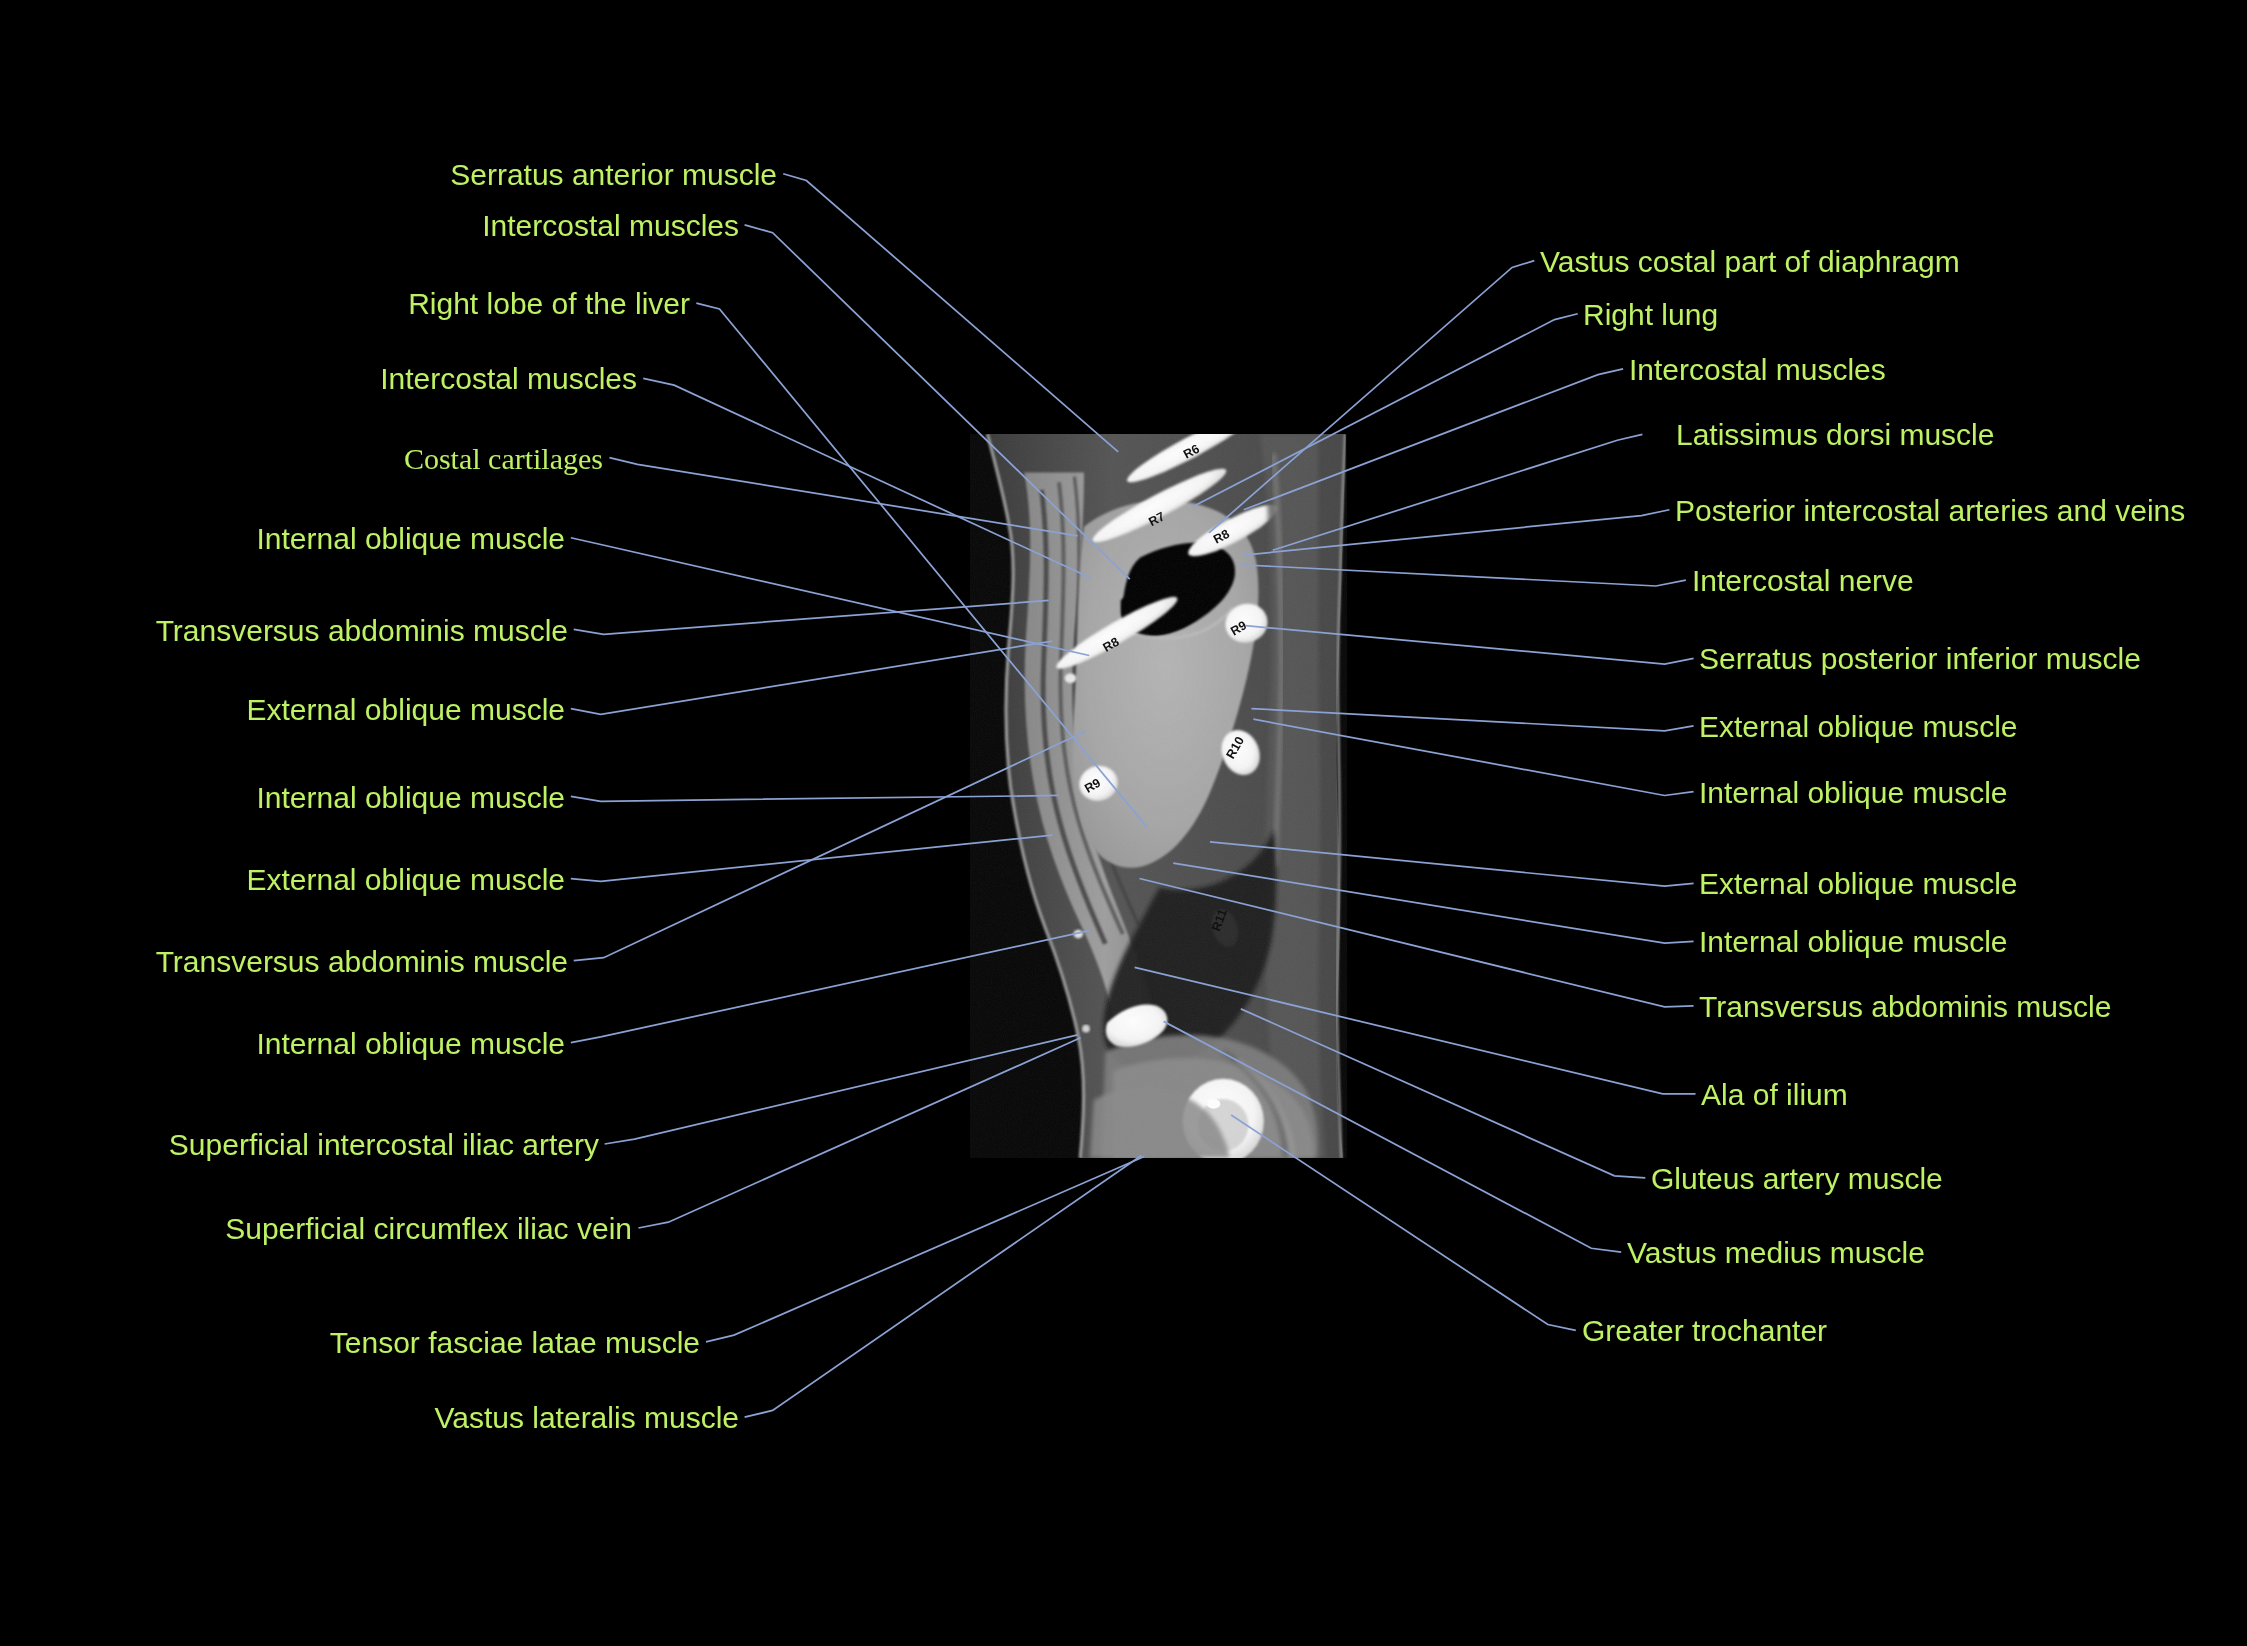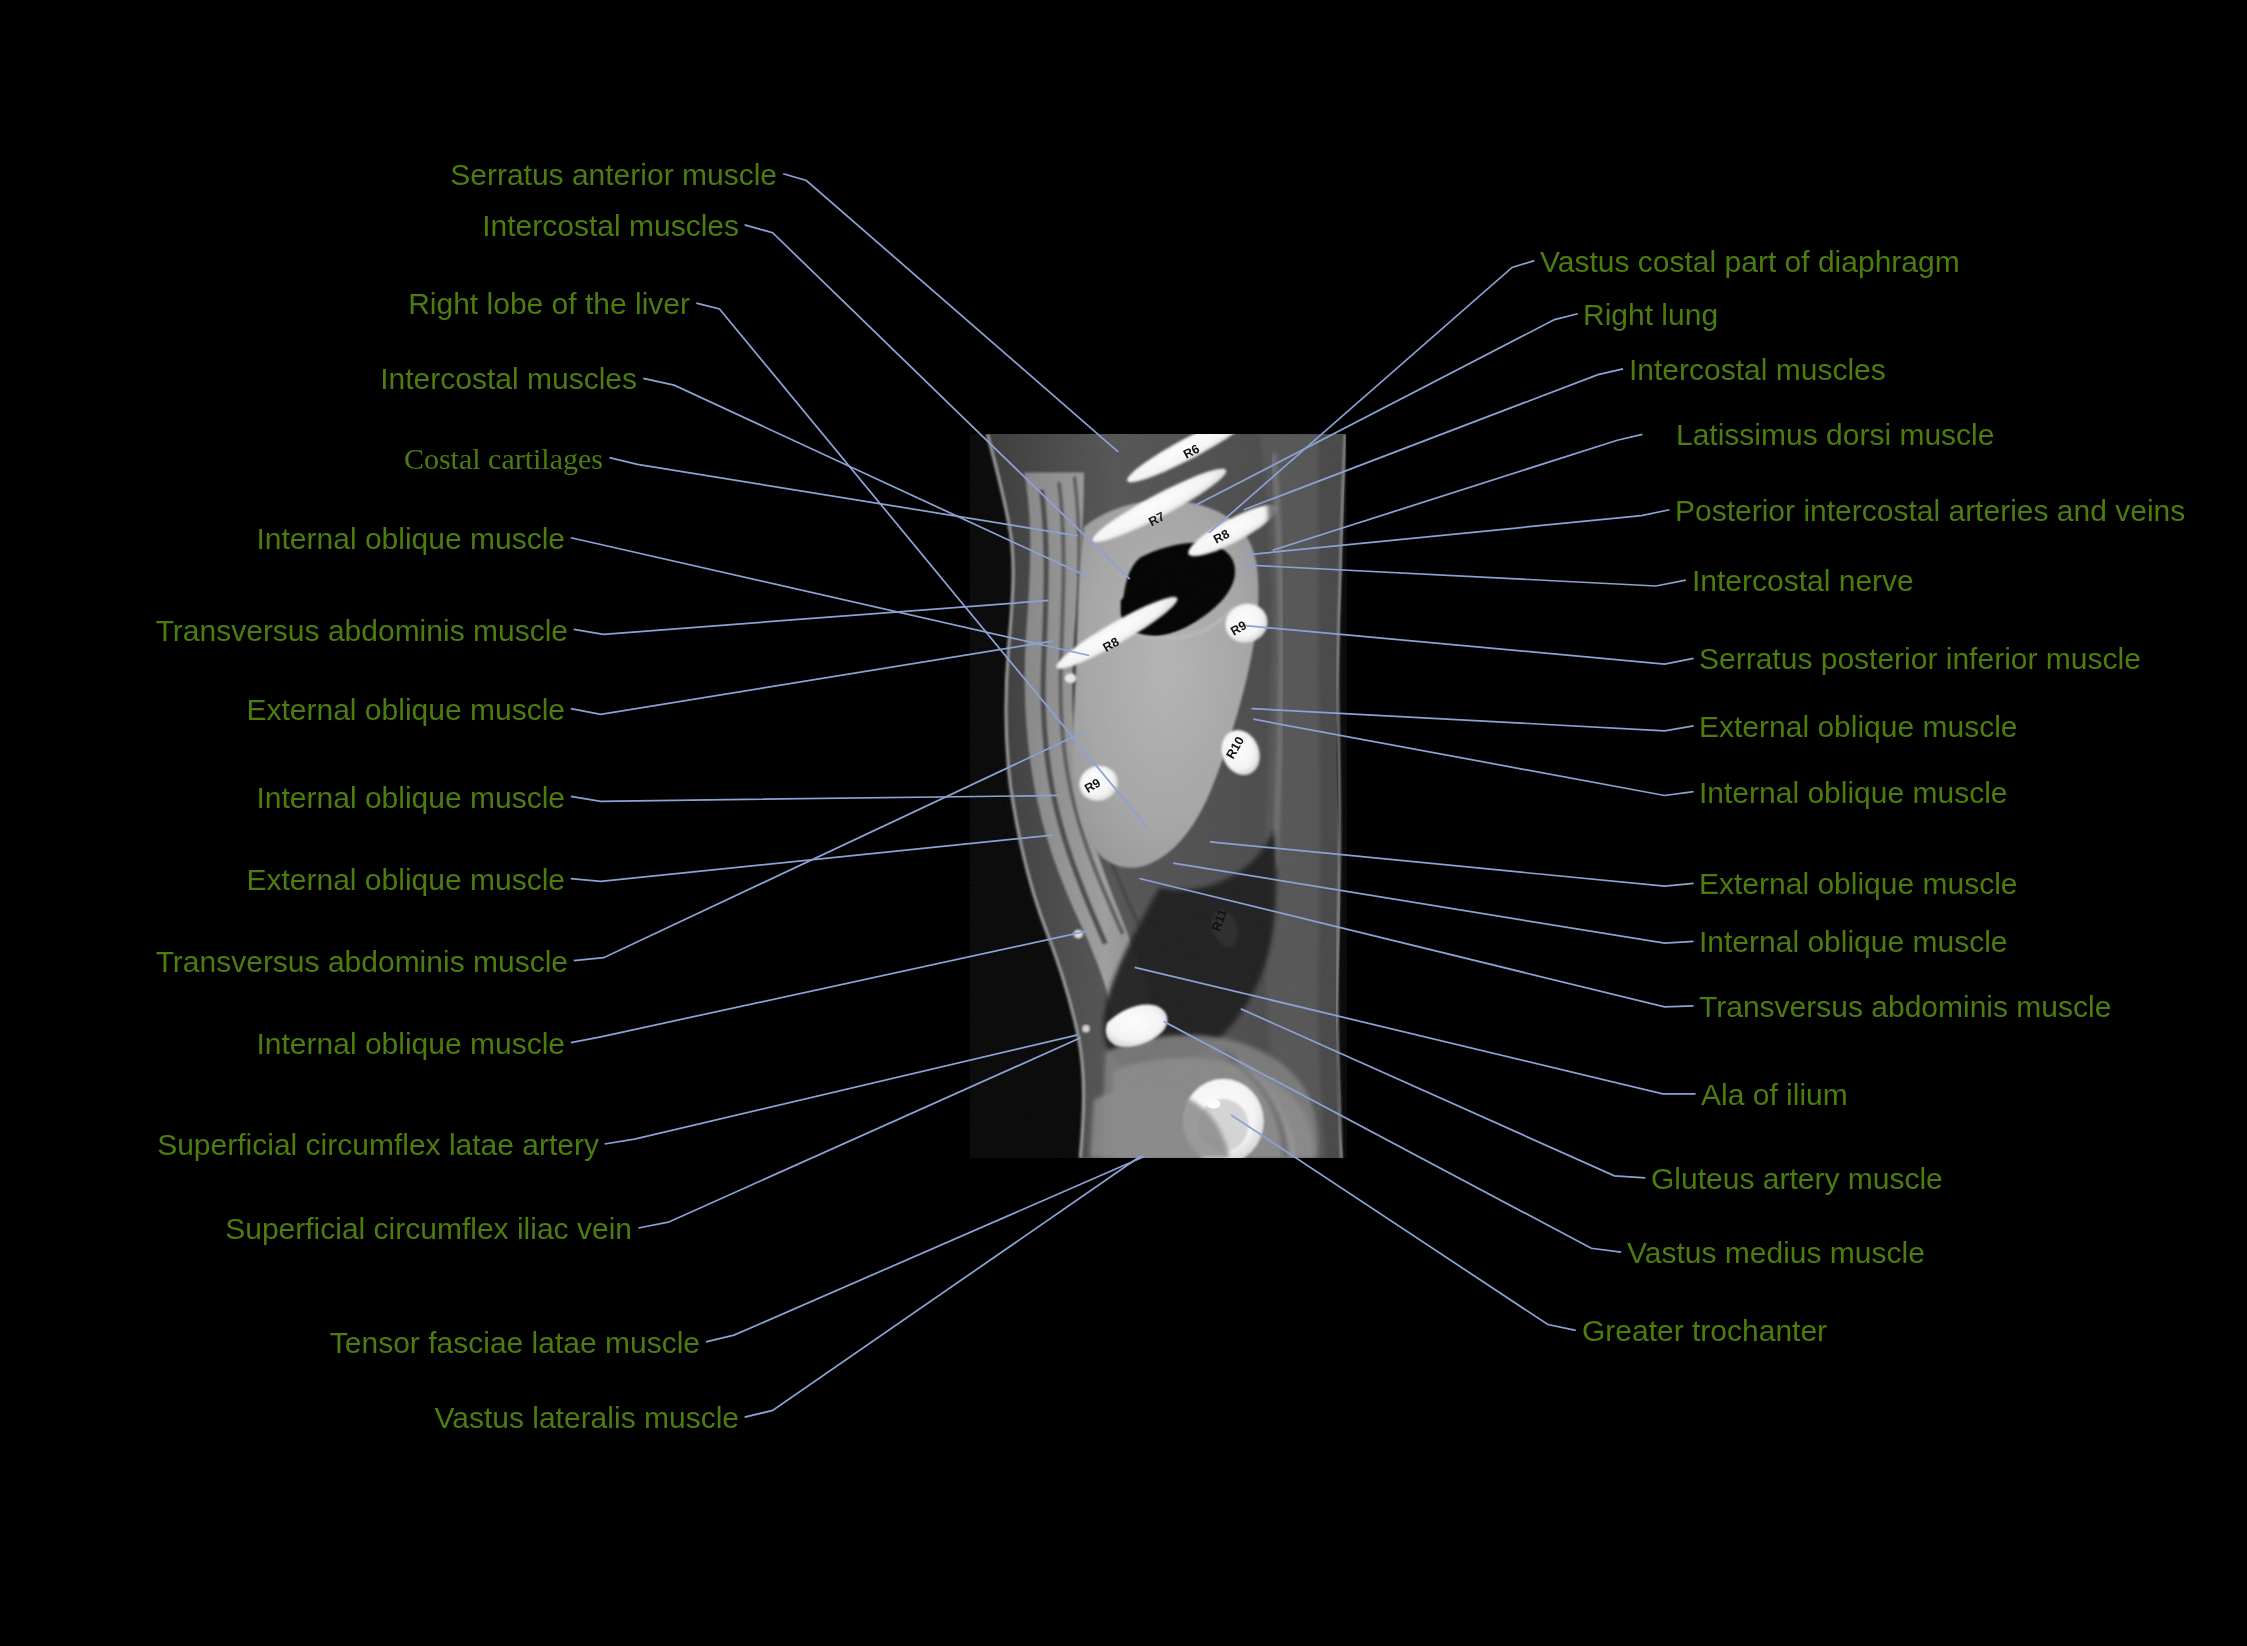--- a/index.html
+++ b/index.html
@@ -32,21 +32,21 @@
   #leaders {
     position: absolute;
     left: 0; top: 0;
     width: 2248px; height: 1646px;
     pointer-events: none;
   }
 
   
   .label {
     position: absolute;
-    color: #4d7c0f;
+    color: #bef264;
     font-family: "Liberation Sans", sans-serif;
     font-size: 30px;
     line-height: 33px;
     white-space: nowrap;
     letter-spacing: 0px;
   }
   .label.left  { text-align: right; transform: translate(-100%, -50%); }
   .label.right { text-align: left;  transform: translate(0, -50%); }
 
   
@@ -263,21 +263,21 @@
       <div class="label left" style="left: 690px; top: 303px;">Right lobe of the liver</div>
       <div class="label left" style="left: 637px; top: 378px;">Intercostal muscles</div>
       <div class="label left" style="left: 603px; top: 458px; font-family: Liberation Serif, serif;">Costal cartilages</div>
       <div class="label left" style="left: 565px; top: 538px;">Internal oblique muscle</div>
       <div class="label left" style="left: 568px; top: 630px;">Transversus abdominis muscle</div>
       <div class="label left" style="left: 565px; top: 709px;">External oblique muscle</div>
       <div class="label left" style="left: 565px; top: 797px;">Internal oblique muscle</div>
       <div class="label left" style="left: 565px; top: 879px;">External oblique muscle</div>
       <div class="label left" style="left: 568px; top: 961px;">Transversus abdominis muscle</div>
       <div class="label left" style="left: 565px; top: 1043px;">Internal oblique muscle</div>
-      <div class="label left" style="left: 599px; top: 1144px;">Superficial circumflex latae artery</div>
+      <div class="label left" style="left: 599px; top: 1144px;">Superficial intercostal iliac artery</div>
       <div class="label left" style="left: 632px; top: 1228px;">Superficial circumflex iliac vein</div>
       <div class="label left" style="left: 700px; top: 1342px;">Tensor fasciae latae muscle</div>
       <div class="label left" style="left: 739px; top: 1417px;">Vastus lateralis muscle</div>
     </div>
   <div id="right-labels">
       <div class="label right" style="left: 1540px; top: 261px;">Vastus costal part of diaphragm</div>
       <div class="label right" style="left: 1583px; top: 314px;">Right lung</div>
       <div class="label right" style="left: 1629px; top: 369px;">Intercostal muscles</div>
       <div class="label right" style="left: 1648px; top: 434px; margin-left: 28px;">Latissimus dorsi muscle</div>
       <div class="label right" style="left: 1675px; top: 510px;">Posterior intercostal arteries and veins</div>

